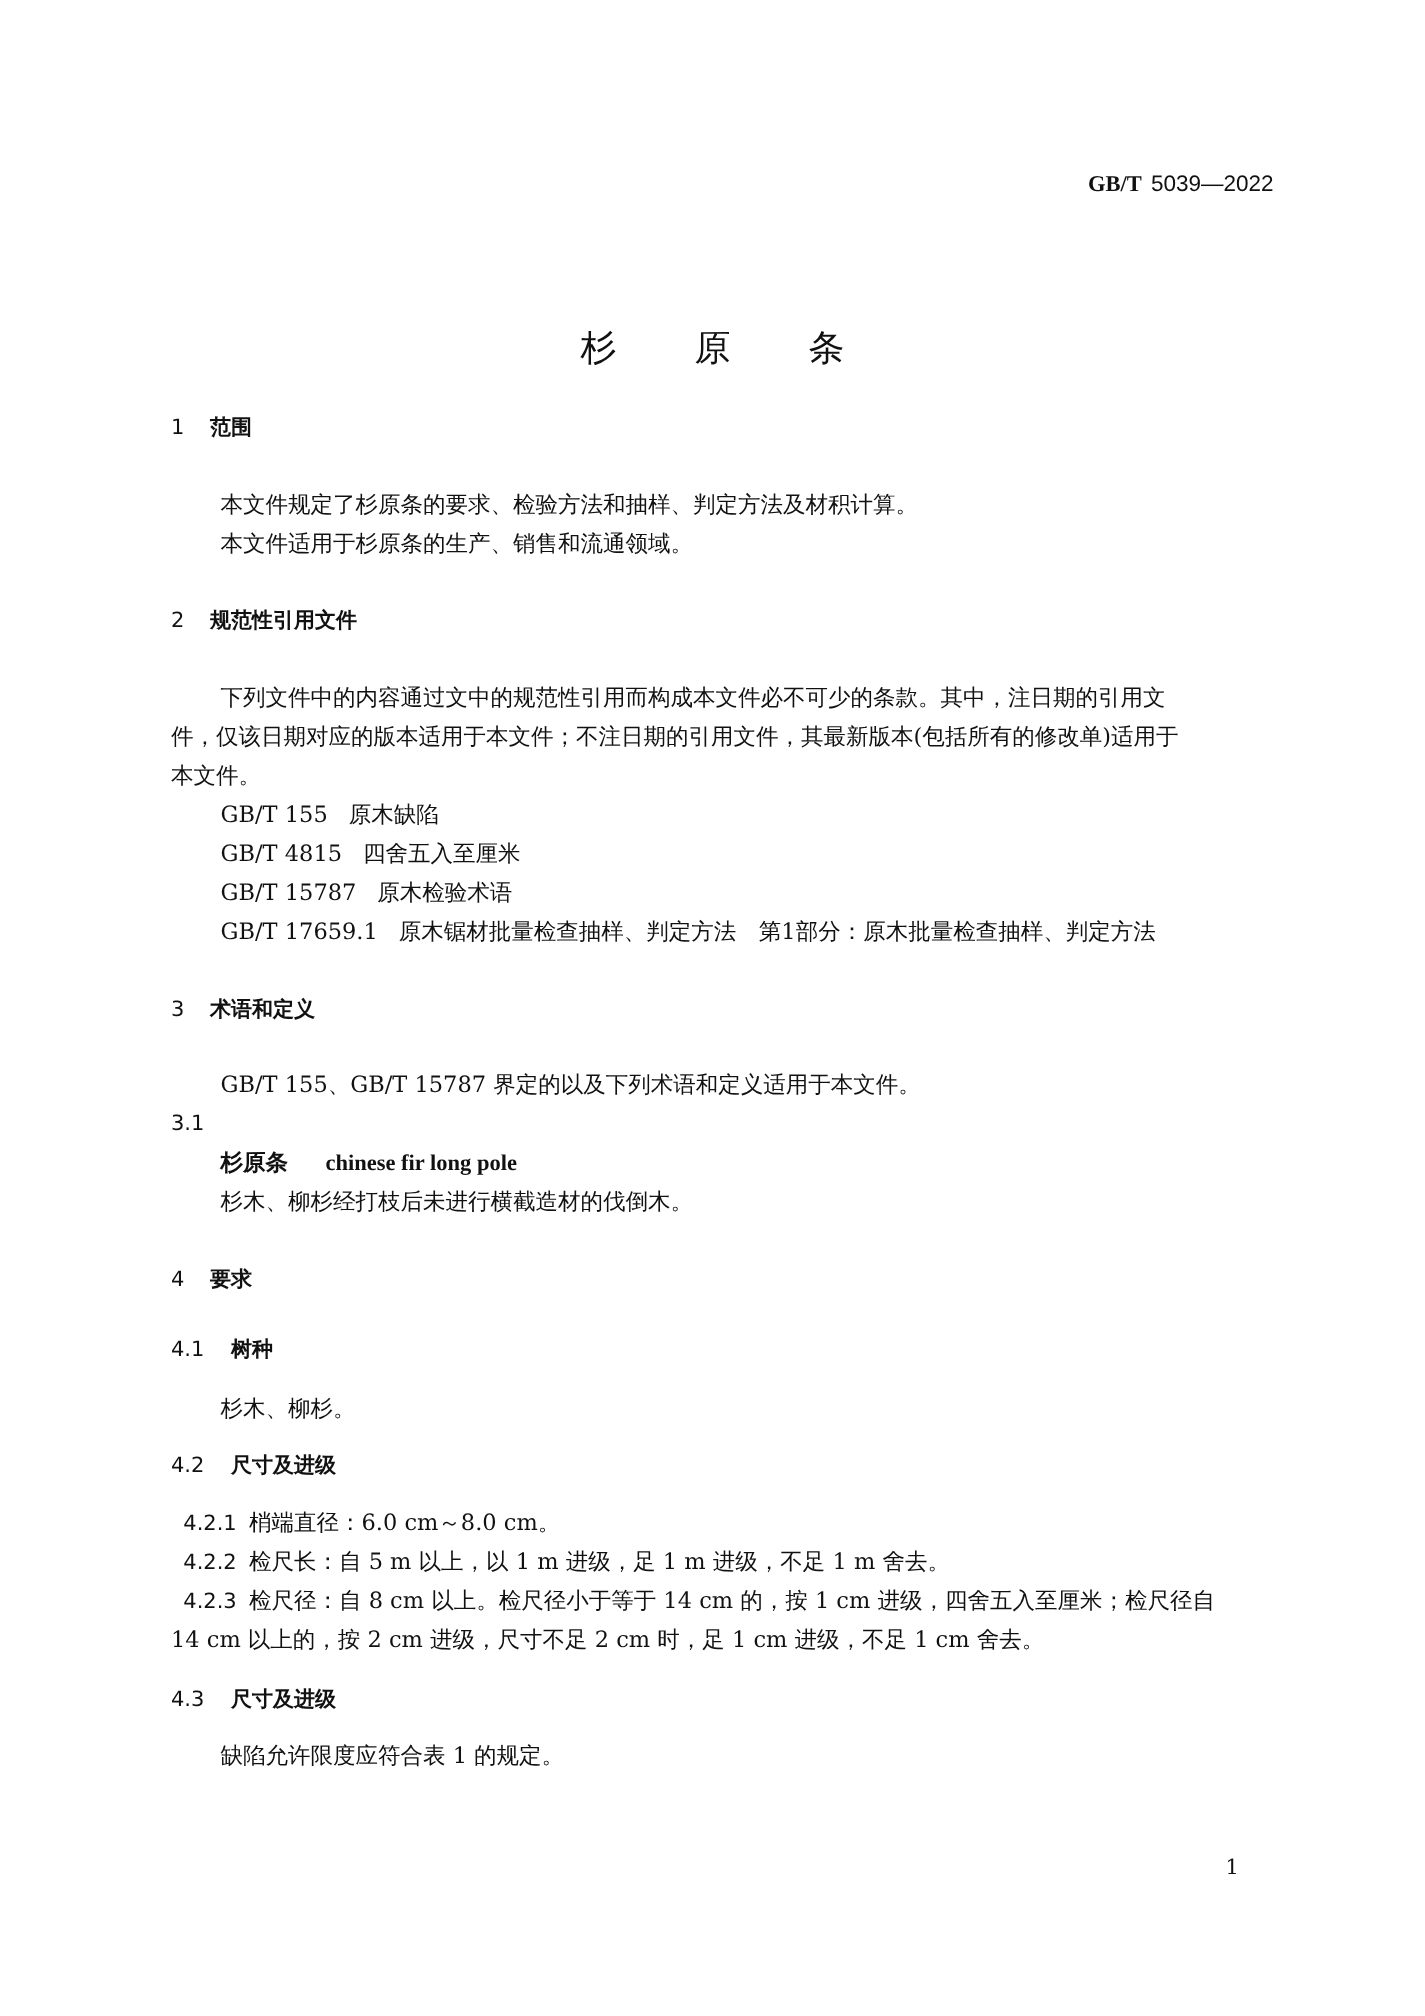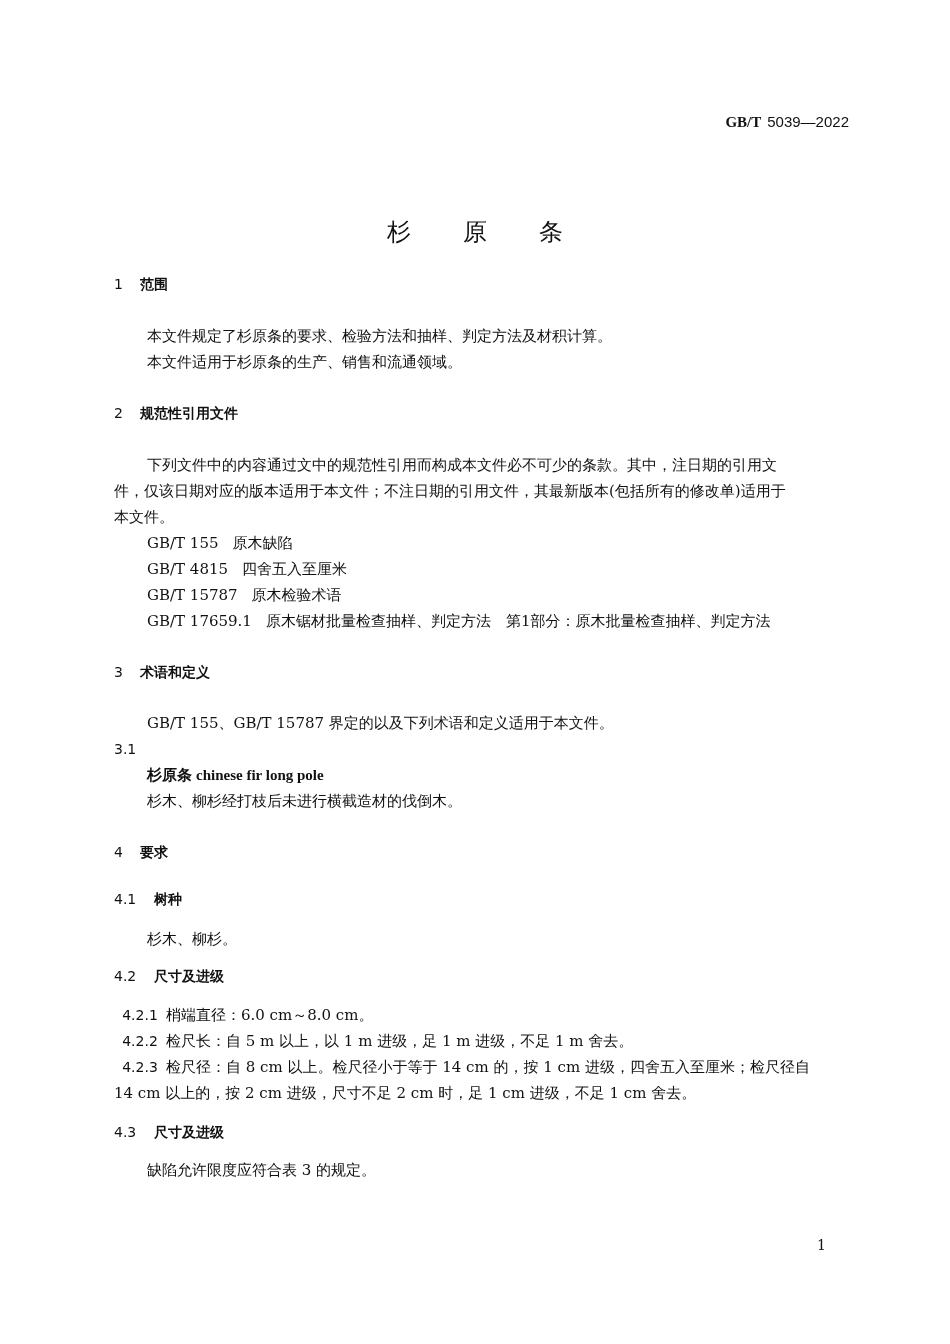--- a/index.html
+++ b/index.html
@@ -17,21 +17,21 @@
   .h2 .n { width: 40px; }
   .p { left: 147px; font-size: 15px; }
   .p.noind { left: 114px; }
   .sub { left: 114px; font-size: 15px; }
   .sub .n { font-family: "DejaVu Sans", sans-serif; font-size: 14px; display: inline-block; width: 34px; text-align: center; }
   .ref .code { display: inline-block; }
   .ref .gap { display: inline-block; width: 14px; }
   .term-num { left: 114px; font-family: "DejaVu Sans", sans-serif; font-size: 14px; }
   .term { left: 147px; font-size: 15px; font-weight: bold; }
   .term .zh { font-family: Liberation Mono, monospace; }
-  .term .en { margin-left: 4px; font-family: "Liberation Serif", serif; }
+  .term .en { margin-left: 25px; font-family: "Liberation Serif", serif; }
   .page-num { right: 124px; top: 1237px; font-size: 14px; }
 </style>
 </head>
 <body>
 
 <div class="abs std-no">
   <span class="gb">GB/T</span><span class="num">5039—2022</span>
 </div>
 
 <div class="abs title">
@@ -94,15 +94,15 @@
   <span class="n" style="width:52px">4.2.2</span><span>检尺长：自 5 m 以上，以 1 m 进级，足 1 m 进级，不足 1 m 舍去。</span>
 </div>
 <div class="abs sub" style="top:1058px">
   <span class="n" style="width:52px">4.2.3</span><span>检尺径：自 8 cm 以上。检尺径小于等于 14 cm 的，按 1 cm 进级，四舍五入至厘米；检尺径自</span>
 </div>
 <div class="abs sub" style="top:1084px">14 cm 以上的，按 2 cm 进级，尺寸不足 2 cm 时，足 1 cm 进级，不足 1 cm 舍去。</div>
 
 <div class="abs h h2" style="top:1124px">
   <span class="n">4.3</span><span>尺寸及进级</span>
 </div>
-<div class="abs p" style="top:1161px">缺陷允许限度应符合表 3 的规定。</div>
+<div class="abs p" style="top:1161px">缺陷允许限度应符合表 1 的规定。</div>
 
 <div class="abs page-num">1</div>
 
 </body></html>

